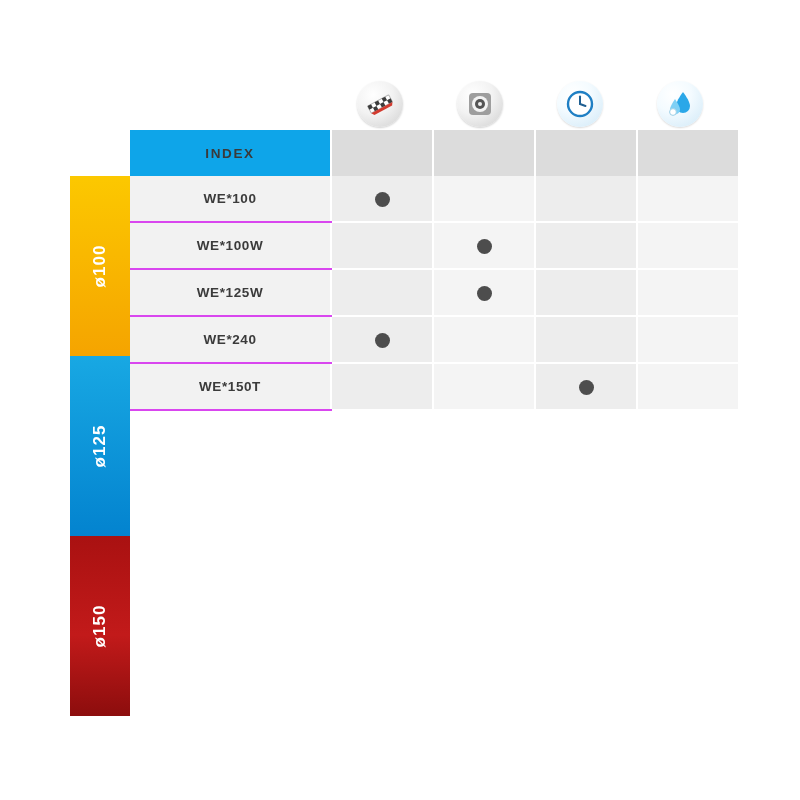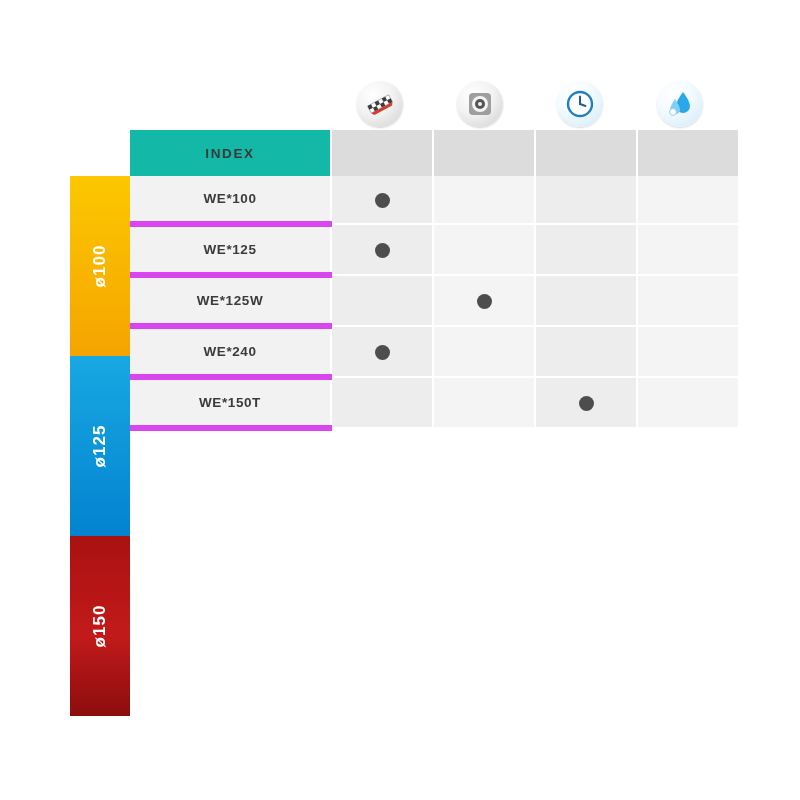--- a/index.html
+++ b/index.html
@@ -64,21 +64,21 @@
     border-collapse: collapse;
     table-layout: fixed;
   }
   .table td, .table th {
     padding: 0;
     margin: 0;
   }
   .th-index {
     width: 200px;
     height: 46px;
-    background: #14b8a6;
+    background: #0ea5e9;
     color: #3a3a3a;
     font-size: 13.5px;
     font-weight: bold;
     letter-spacing: 1.6px;
     text-align: center;
     border-right: 2px solid #ffffff;
   }
   .th-blank {
     width: 100px;
     height: 46px;
@@ -89,21 +89,21 @@
 
   .label-cell {
     width: 200px;
     height: 45px;
     background: #f2f2f2;
     color: #3b3b3b;
     font-size: 13.5px;
     font-weight: bold;
     letter-spacing: 0.6px;
     text-align: center;
-    border-bottom: 6px solid #d946ef;
+    border-bottom: 2px solid #d946ef;
     border-right: 2px solid #ffffff;
   }
   .mark-cell {
     width: 100px;
     height: 45px;
     border-bottom: 2px solid #ffffff;
     border-right: 2px solid #ffffff;
     text-align: center;
     vertical-align: middle;
   }
@@ -231,23 +231,23 @@
     </thead>
     <tbody>
         <tr>
           <td class="label-cell">WE*100</td>
           <td class="mark-cell alt-a"><span class="dot"></span></td>
           <td class="mark-cell alt-b"></td>
           <td class="mark-cell alt-a"></td>
           <td class="mark-cell alt-b last"></td>
         </tr>
         <tr>
-          <td class="label-cell">WE*125</td>
-          <td class="mark-cell alt-a"><span class="dot"></span></td>
-          <td class="mark-cell alt-b"></td>
+          <td class="label-cell">WE*100W</td>
+          <td class="mark-cell alt-a"></td>
+          <td class="mark-cell alt-b"><span class="dot"></span></td>
           <td class="mark-cell alt-a"></td>
           <td class="mark-cell alt-b last"></td>
         </tr>
         <tr>
           <td class="label-cell">WE*125W</td>
           <td class="mark-cell alt-a"></td>
           <td class="mark-cell alt-b"><span class="dot"></span></td>
           <td class="mark-cell alt-a"></td>
           <td class="mark-cell alt-b last"></td>
         </tr>

